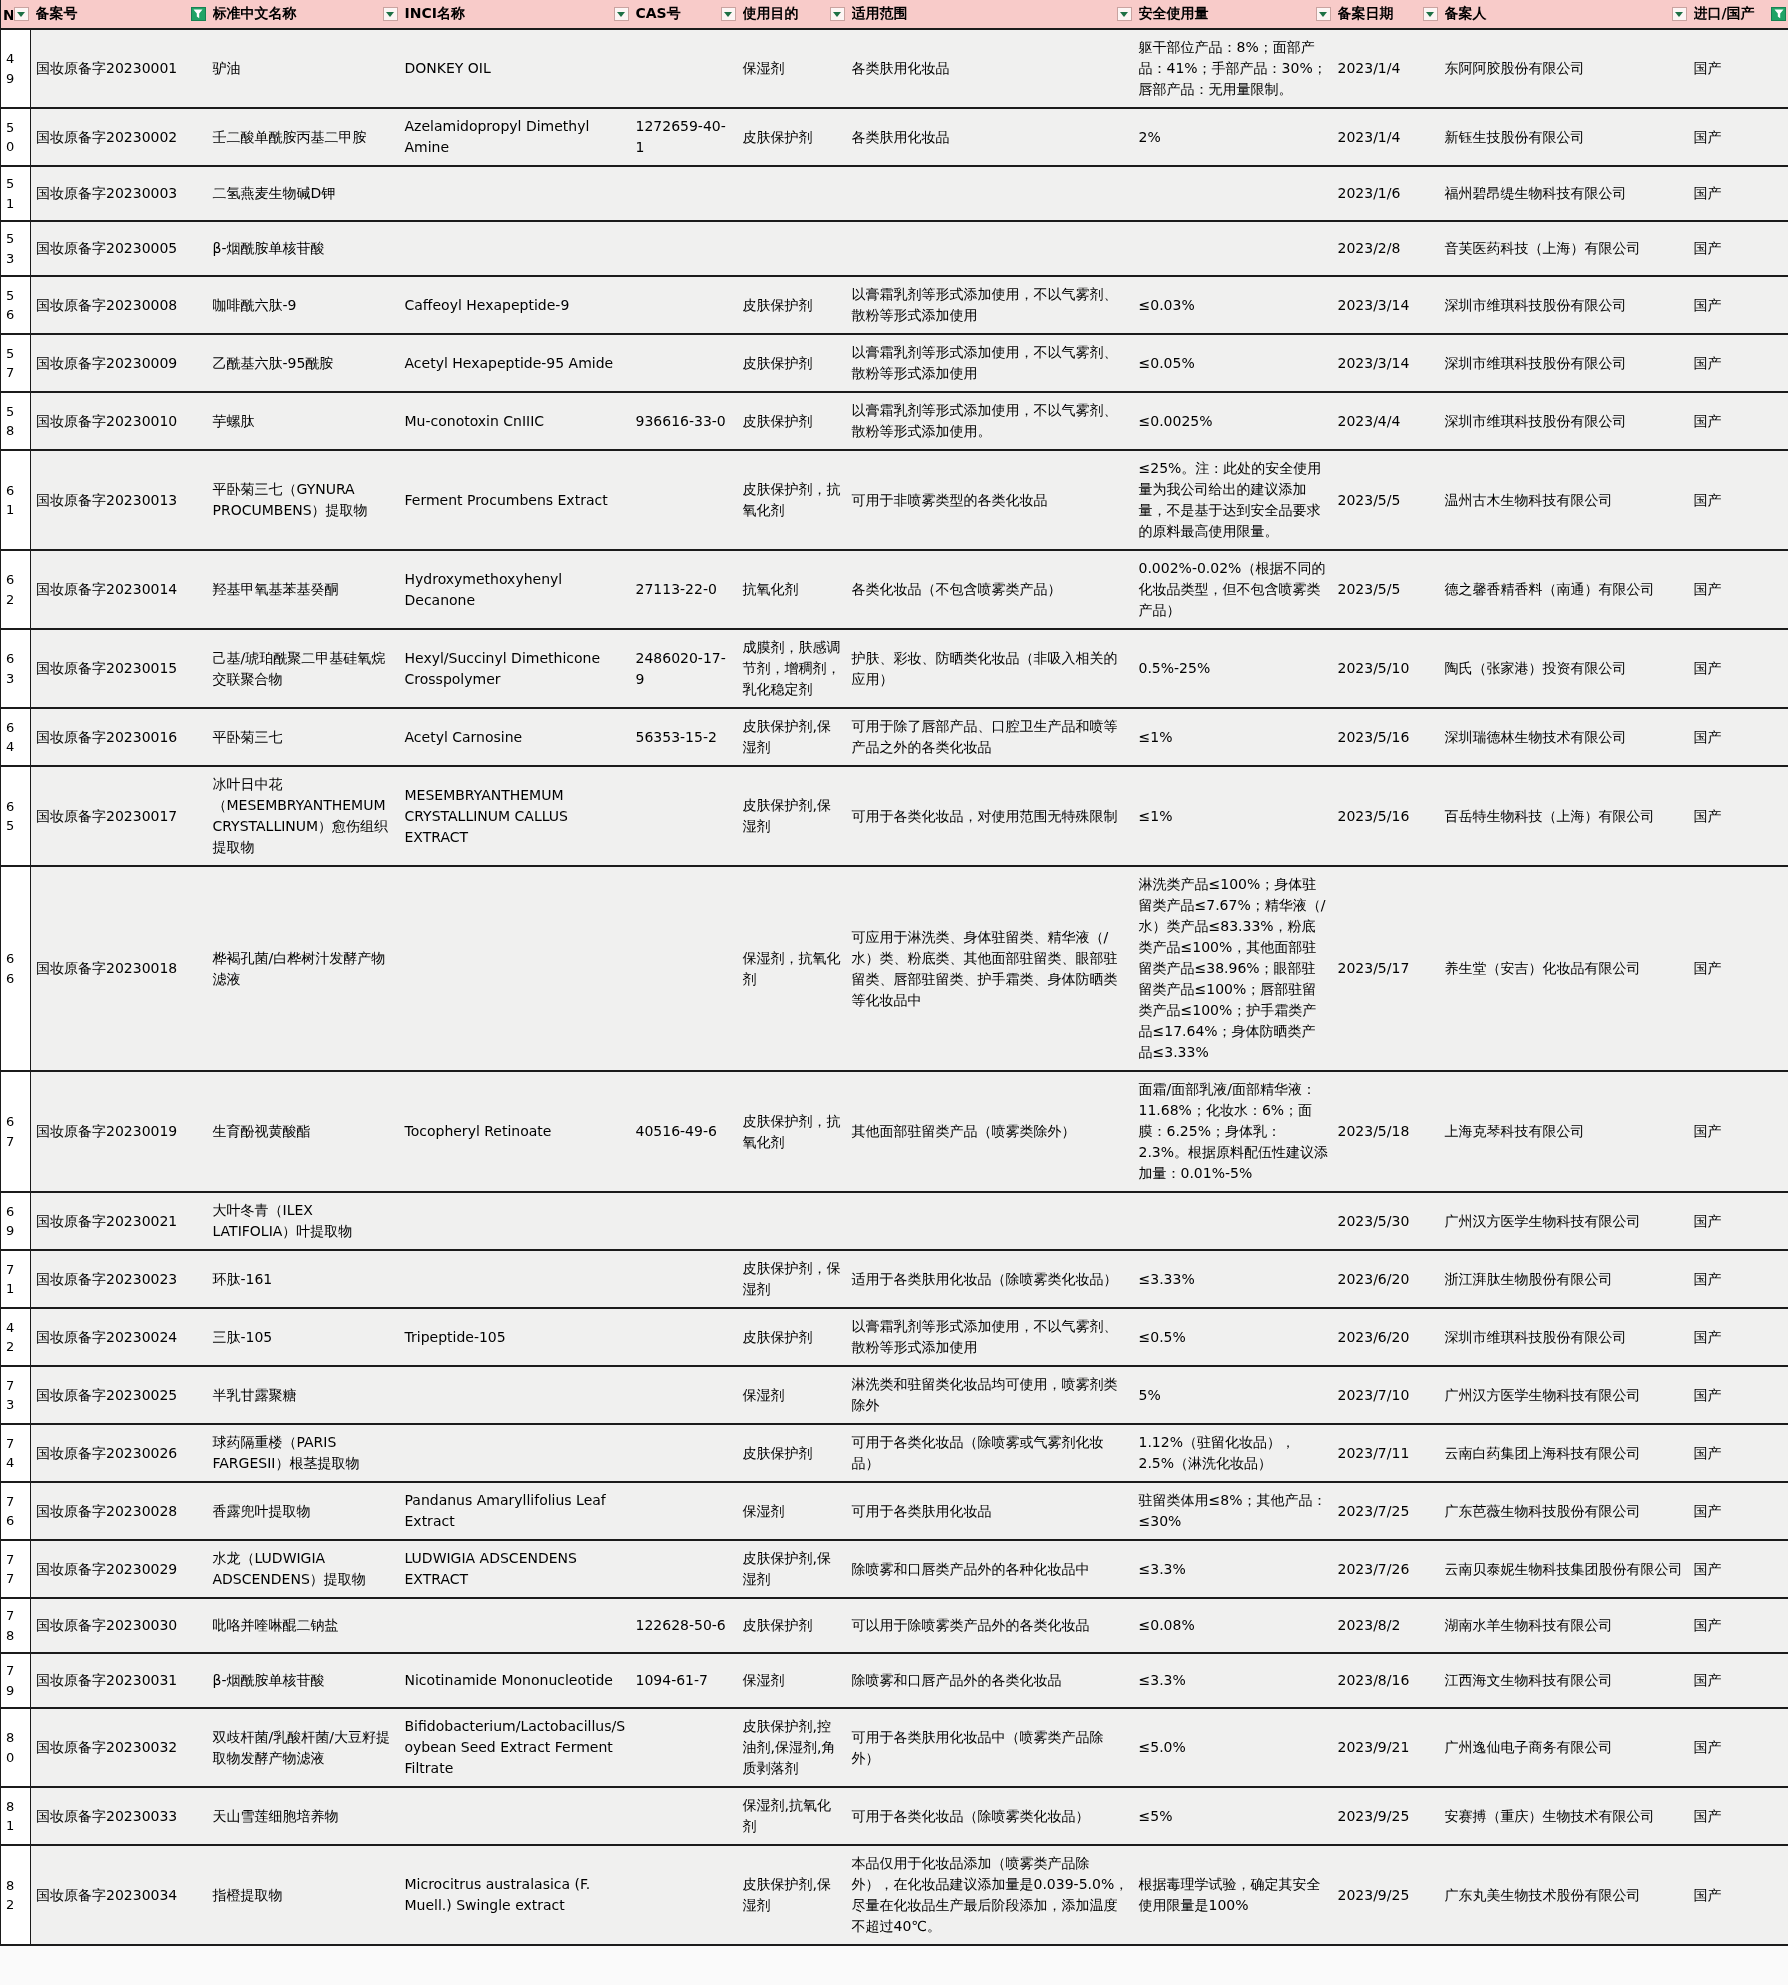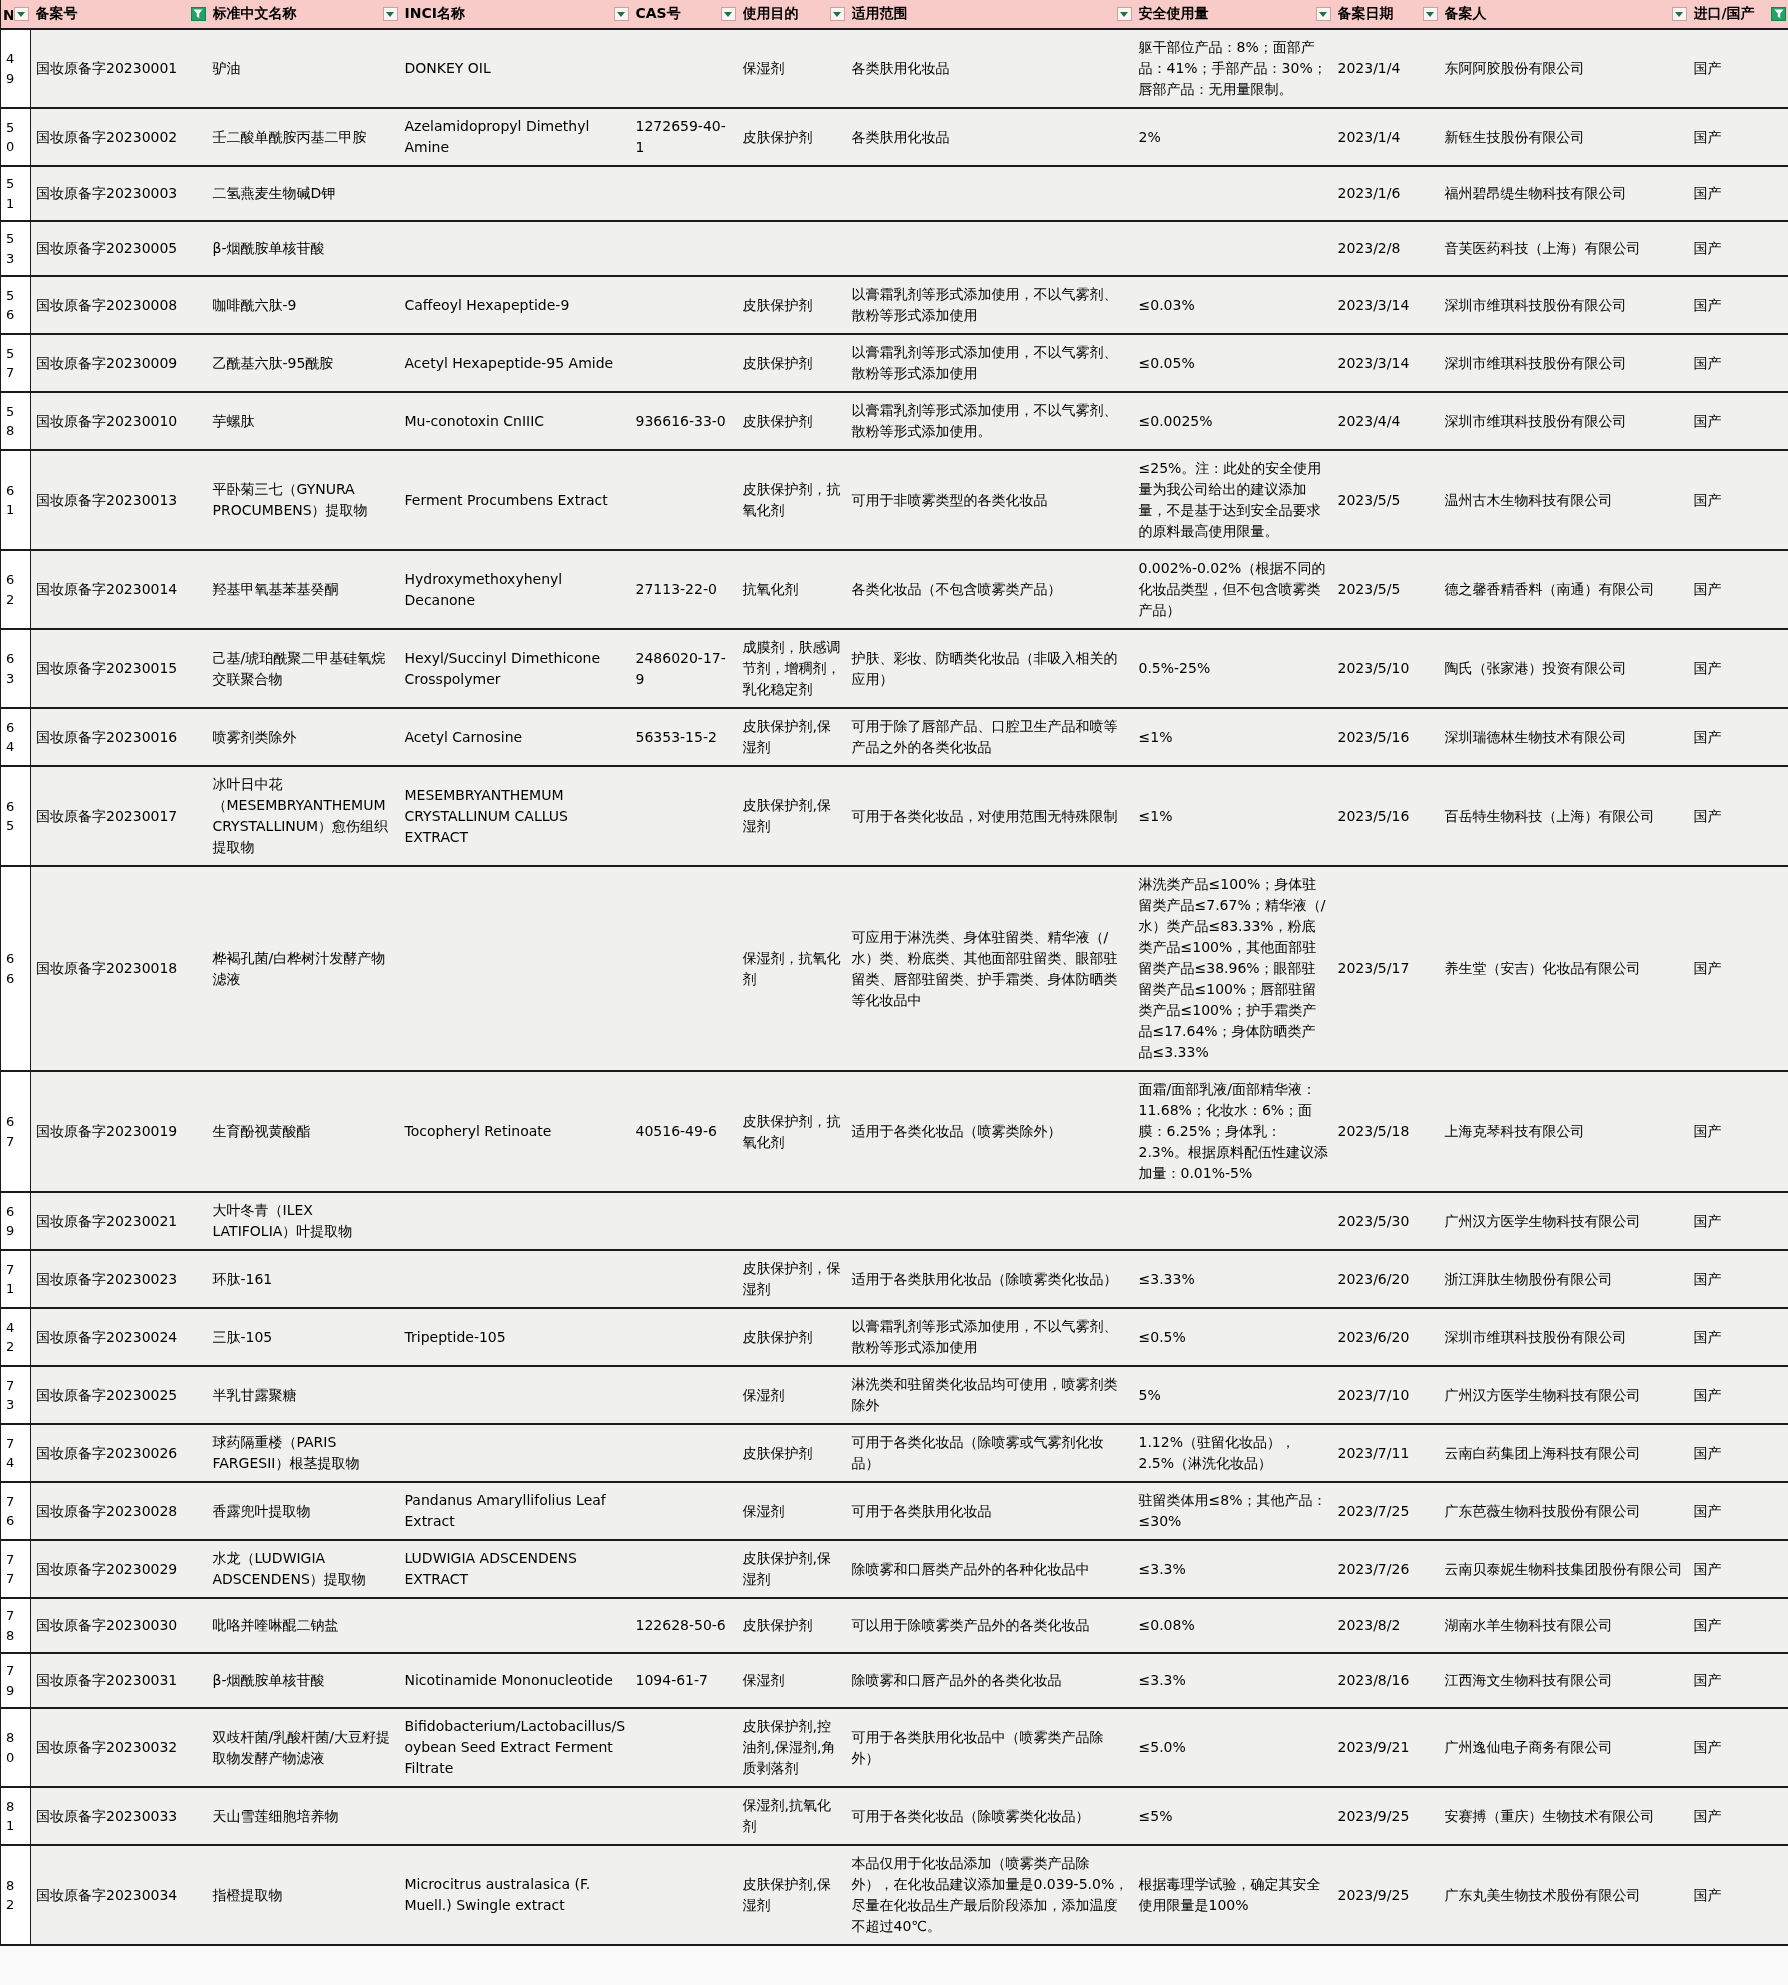--- a/index.html
+++ b/index.html
@@ -258,21 +258,21 @@
         <td class="col-purpose">成膜剂，肤感调节剂，增稠剂，乳化稳定剂</td>
         <td class="col-scope">护肤、彩妆、防晒类化妆品（非吸入相关的应用）</td>
         <td class="col-safe_usage">0.5%-25%</td>
         <td class="col-date">2023/5/10</td>
         <td class="col-registrant">陶氏（张家港）投资有限公司</td>
         <td class="col-origin">国产</td>
       </tr>
       <tr>
         <td class="col-no">64</td>
         <td class="col-filing_no">国妆原备字20230016</td>
-        <td class="col-cn_name">喷雾剂类除外</td>
+        <td class="col-cn_name">平卧菊三七</td>
         <td class="col-inci">Acetyl Carnosine</td>
         <td class="col-cas">56353-15-2</td>
         <td class="col-purpose">皮肤保护剂,保湿剂</td>
         <td class="col-scope">可用于除了唇部产品、口腔卫生产品和喷等产品之外的各类化妆品</td>
         <td class="col-safe_usage">≤1%</td>
         <td class="col-date">2023/5/16</td>
         <td class="col-registrant">深圳瑞德林生物技术有限公司</td>
         <td class="col-origin">国产</td>
       </tr>
       <tr>
@@ -301,21 +301,21 @@
         <td class="col-registrant">养生堂（安吉）化妆品有限公司</td>
         <td class="col-origin">国产</td>
       </tr>
       <tr>
         <td class="col-no">67</td>
         <td class="col-filing_no">国妆原备字20230019</td>
         <td class="col-cn_name">生育酚视黄酸酯</td>
         <td class="col-inci">Tocopheryl Retinoate</td>
         <td class="col-cas">40516-49-6</td>
         <td class="col-purpose">皮肤保护剂，抗氧化剂</td>
-        <td class="col-scope">适用于各类化妆品（喷雾类除外）</td>
+        <td class="col-scope">其他面部驻留类产品（喷雾类除外）</td>
         <td class="col-safe_usage">面霜/面部乳液/面部精华液：11.68%；化妆水：6%；面膜：6.25%；身体乳：2.3%。根据原料配伍性建议添加量：0.01%-5%</td>
         <td class="col-date">2023/5/18</td>
         <td class="col-registrant">上海克琴科技有限公司</td>
         <td class="col-origin">国产</td>
       </tr>
       <tr>
         <td class="col-no">69</td>
         <td class="col-filing_no">国妆原备字20230021</td>
         <td class="col-cn_name">大叶冬青（ILEX LATIFOLIA）叶提取物</td>
         <td class="col-inci"></td>

